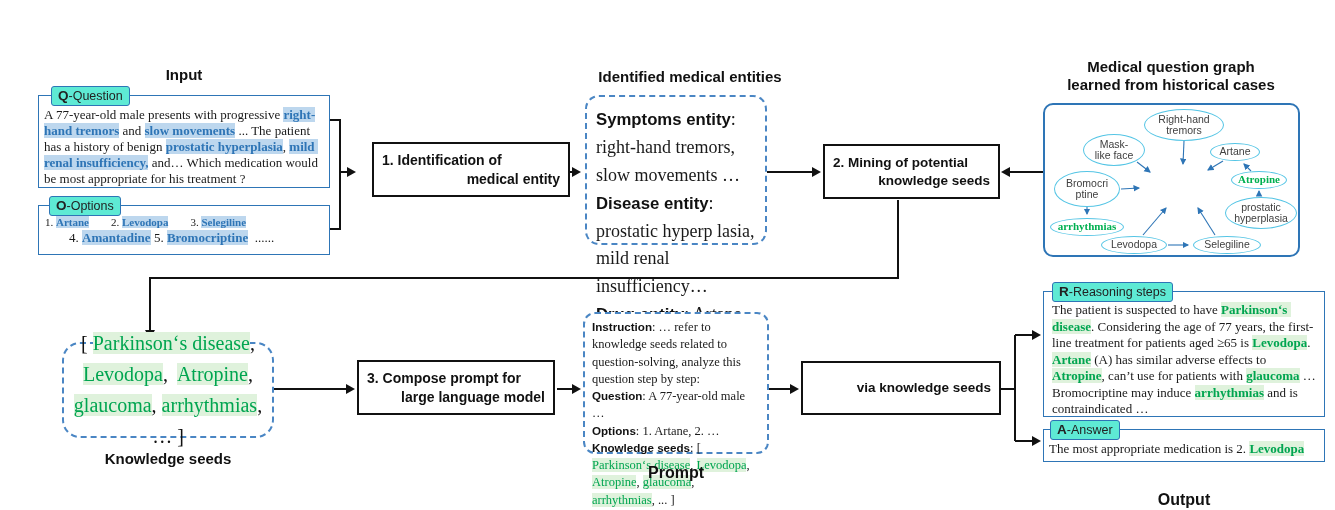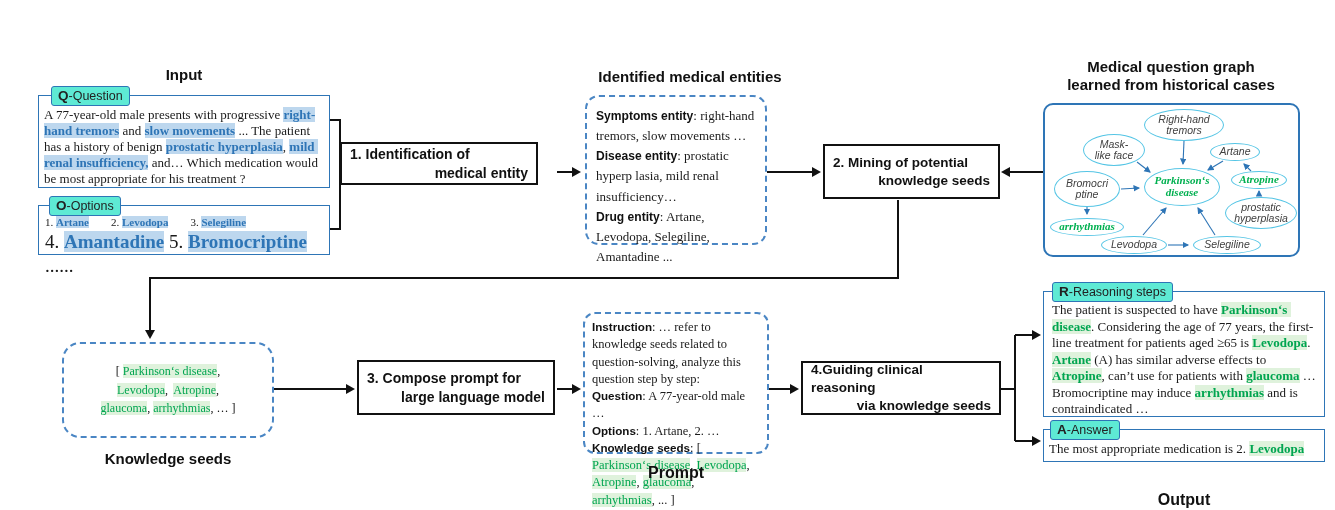--- a/index.html
+++ b/index.html
@@ -22,21 +22,21 @@
   .rich{font-family:"Liberation Serif",serif;color:#1a1a1a;white-space:pre-wrap;}
   .hl-blue{color:#2E75B6;font-weight:bold;background:#BDD7EE;}
   .hl-green{color:#00A550;background:#DFF2DC;}
   .hl-green-b{color:#00A550;background:#DFF2DC;font-weight:bold;}
   .lbl{font-family:"Liberation Sans",sans-serif;font-weight:bold;font-size:0.93em;color:#111;}
   
   #graph-box{position:absolute;left:1043px;top:103px;width:257px;height:154px;background:#fff;
              border:2px solid #2E75B6;border-radius:10px;z-index:1;box-sizing:border-box;}
   .g-node{position:absolute;background:#fff;border:1.3px solid #55C5E5;border-radius:50%;
           display:flex;align-items:center;justify-content:center;text-align:center;
-          font-size:10.5px;line-height:1.08;color:#404040;white-space:pre-line;z-index:2;box-sizing:border-box;font-style:italic;}
+          font-size:10.5px;line-height:1.08;color:#404040;white-space:pre-line;z-index:2;box-sizing:border-box;}
   .g-node.green{font-family:"Liberation Serif",serif;font-weight:bold;color:#00B050;font-size:11px;}
   svg{display:block;}
   .flow{position:absolute;left:0;top:0;z-index:0;}
 </style>
 </head>
 <body>
 
 <div id="canvas">
 
   <svg class="flow" width="1335" height="510">
@@ -78,31 +78,31 @@
       <b>Q</b><span>-Question</span>
     </div>
     <div class="rich" style="margin-top:11px;padding:0 5px;font-size:13px;line-height:1.23;"><span>A 77-year-old male presents with progressive </span><span class="hl-blue">right-hand tremors</span><span> and </span><span class="hl-blue">slow movements</span><span> ... The patient has a history of benign </span><span class="hl-blue">prostatic hyperplasia</span><span>, </span><span class="hl-blue">mild renal insufficiency,</span><span> and… Which medication would be most appropriate for his treatment ?</span></div>
   </div>
 
   <div class="bluebox" style="left:38px;top:205px;width:292px;height:50px;">
     <div class="tag" style="left:10px;">
       <b>O</b><span>-Options</span>
     </div>
     <div class="rich" style="margin-top:10px;padding:0 6px;font-size:11px;line-height:1.25;"><span>1. </span><span class="hl-blue">Artane</span><span>        2. </span><span class="hl-blue">Levodopa</span><span>        3. </span><span class="hl-blue">Selegiline</span></div>
-    <div class="rich" style="padding:0 6px;font-size:19px;line-height:1.25;"><span>4. </span><span class="hl-blue">Amantadine</span><span> 5. </span><span class="hl-blue">Bromocriptine</span><span>  ......</span></div>
+    <div class="rich" style="padding:0 6px;font-size:13px;line-height:1.25;margin-left:24px;"><span>4. </span><span class="hl-blue">Amantadine</span><span> 5. </span><span class="hl-blue">Bromocriptine</span><span>  ......</span></div>
   </div>
 
-  <div class="pbox" style="left:340px;top:142px;width:198px;height:43px;">
+  <div class="pbox" style="left:372px;top:142px;width:198px;height:55px;">
     <div class="l1">1. Identification of</div>
     <div class="l2">medical entity</div>
   </div>
 
   <div class="sec-title" style="left:560px;top:68px;width:260px;">Identified medical entities</div>
   <div class="dashbox" style="left:585px;top:95px;width:182px;height:150px;">
-    <div class="rich" style="padding:9px 9px;font-size:13px;line-height:1.55;"><span class="lbl">Symptoms entity</span><span>: right-hand tremors, slow movements …
+    <div class="rich" style="padding:9px 9px;font-size:18px;line-height:1.55;"><span class="lbl">Symptoms entity</span><span>: right-hand tremors, slow movements …
 </span><span class="lbl">Disease entity</span><span>: prostatic hyperp lasia, mild renal insufficiency…
 </span><span class="lbl">Drug entity</span><span>: Artane, Levodopa, Selegiline, Amantadine ...</span></div>
   </div>
 
   <div class="pbox" style="left:823px;top:144px;width:177px;height:55px;font-size:13.5px;">
     <div class="l1">2. Mining of potential</div>
     <div class="l2">knowledge seeds</div>
   </div>
 
   <div class="sec-title" style="left:1040px;top:58px;width:262px;line-height:18px;">
@@ -130,52 +130,49 @@
         <line x1="206" y1="66" x2="199" y2="59" marker-end="url(#garr)"></line>
       </g>
     </svg>
     <div class="g-node" style="left:99px;top:4px;width:80px;height:32px;">Right-hand
 tremors</div>
     <div class="g-node" style="left:38px;top:29px;width:62px;height:32px;">Mask-
 like face</div>
     <div class="g-node" style="left:165px;top:38px;width:50px;height:18px;">Artane</div>
     <div class="g-node" style="left:9px;top:66px;width:66px;height:36px;">Bromocri
 ptine</div>
-    <div class="g-node green" style="left:99px;top:63px;width:76px;height:38px;">Parkinson‘s
-disease</div>
     <div class="g-node green" style="left:186px;top:66px;width:56px;height:18px;">Atropine</div>
     <div class="g-node" style="left:180px;top:92px;width:72px;height:32px;">prostatic
 hyperplasia</div>
     <div class="g-node green" style="left:5px;top:113px;width:74px;height:18px;">arrhythmias</div>
     <div class="g-node" style="left:56px;top:131px;width:66px;height:18px;">Levodopa</div>
     <div class="g-node" style="left:148px;top:131px;width:68px;height:18px;">Selegiline</div>
   </div>
 
   <div class="dashbox" style="left:62px;top:342px;width:212px;height:96px;border-radius:18px;display:flex;align-items:center;justify-content:center;">
-    <div class="rich" style="font-size:12px;line-height:1.55;text-align:center;color:#111;"><span>[ </span><span class="hl-green">Parkinson‘s disease</span><span>,
+    <div class="rich" style="font-size:20px;line-height:1.55;text-align:center;color:#111;"><span>[ </span><span class="hl-green">Parkinson‘s disease</span><span>,
 </span><span class="hl-green">Levodopa</span><span>,  </span><span class="hl-green">Atropine</span><span>,
 </span><span class="hl-green">glaucoma</span><span>, </span><span class="hl-green">arrhythmias</span><span>, … ]</span></div>
   </div>
   <div class="sec-title" style="left:62px;top:450px;width:212px;">Knowledge seeds</div>
 
   <div class="pbox" style="left:357px;top:360px;width:198px;height:55px;">
     <div class="l1">3. Compose prompt for</div>
     <div class="l2">large language model</div>
   </div>
 
   <div class="dashbox" style="left:583px;top:312px;width:186px;height:142px;border-radius:12px;">
     <div class="rich" style="padding:5px 7px;font-size:12.5px;line-height:1.38;"><span class="lbl">Instruction</span><span>: … refer to knowledge seeds related to question-solving, analyze this question step by step:
 </span><span class="lbl">Question</span><span>: A 77-year-old male …
 </span><span class="lbl">Options</span><span>: 1. Artane, 2. …
 </span><span class="lbl">Knowledge seeds</span><span>: [ </span><span class="hl-green">Parkinson‘s disease</span><span>, </span><span class="hl-green">Levodopa</span><span>, </span><span class="hl-green">Atropine</span><span>, </span><span class="hl-green">glaucoma</span><span>, </span><span class="hl-green">arrhythmias</span><span>, ... ]</span></div>
   </div>
   <div class="sec-title" style="left:583px;top:464px;width:186px;font-size:16px;">Prompt</div>
 
   <div class="pbox" style="left:801px;top:361px;width:200px;height:54px;font-size:13.5px;">
-    <div class="l1">4.Guiding clinical reasoning</div>
     <div class="l2">via knowledge seeds</div>
   </div>
 
   <div class="bluebox" style="left:1043px;top:291px;width:282px;height:126px;">
     <div class="tag" style="left:8px;">
       <b>R</b><span>-Reasoning steps</span>
     </div>
     <div class="rich" style="margin-top:10px;padding:0 8px;font-size:13px;line-height:1.27;"><span>The patient is suspected to have </span><span class="hl-green-b">Parkinson‘s disease</span><span>. Considering the age of 77 years, the first-line treatment for patients aged ≥65 is </span><span class="hl-green-b">Levodopa</span><span>. </span><span class="hl-green-b">Artane</span><span> (A) has similar adverse effects to </span><span class="hl-green-b">Atropine</span><span>, can’t use for patients with </span><span class="hl-green-b">glaucoma</span><span> … Bromocriptine may induce </span><span class="hl-green-b">arrhythmias</span><span> and is contraindicated …</span></div>
   </div>
 

